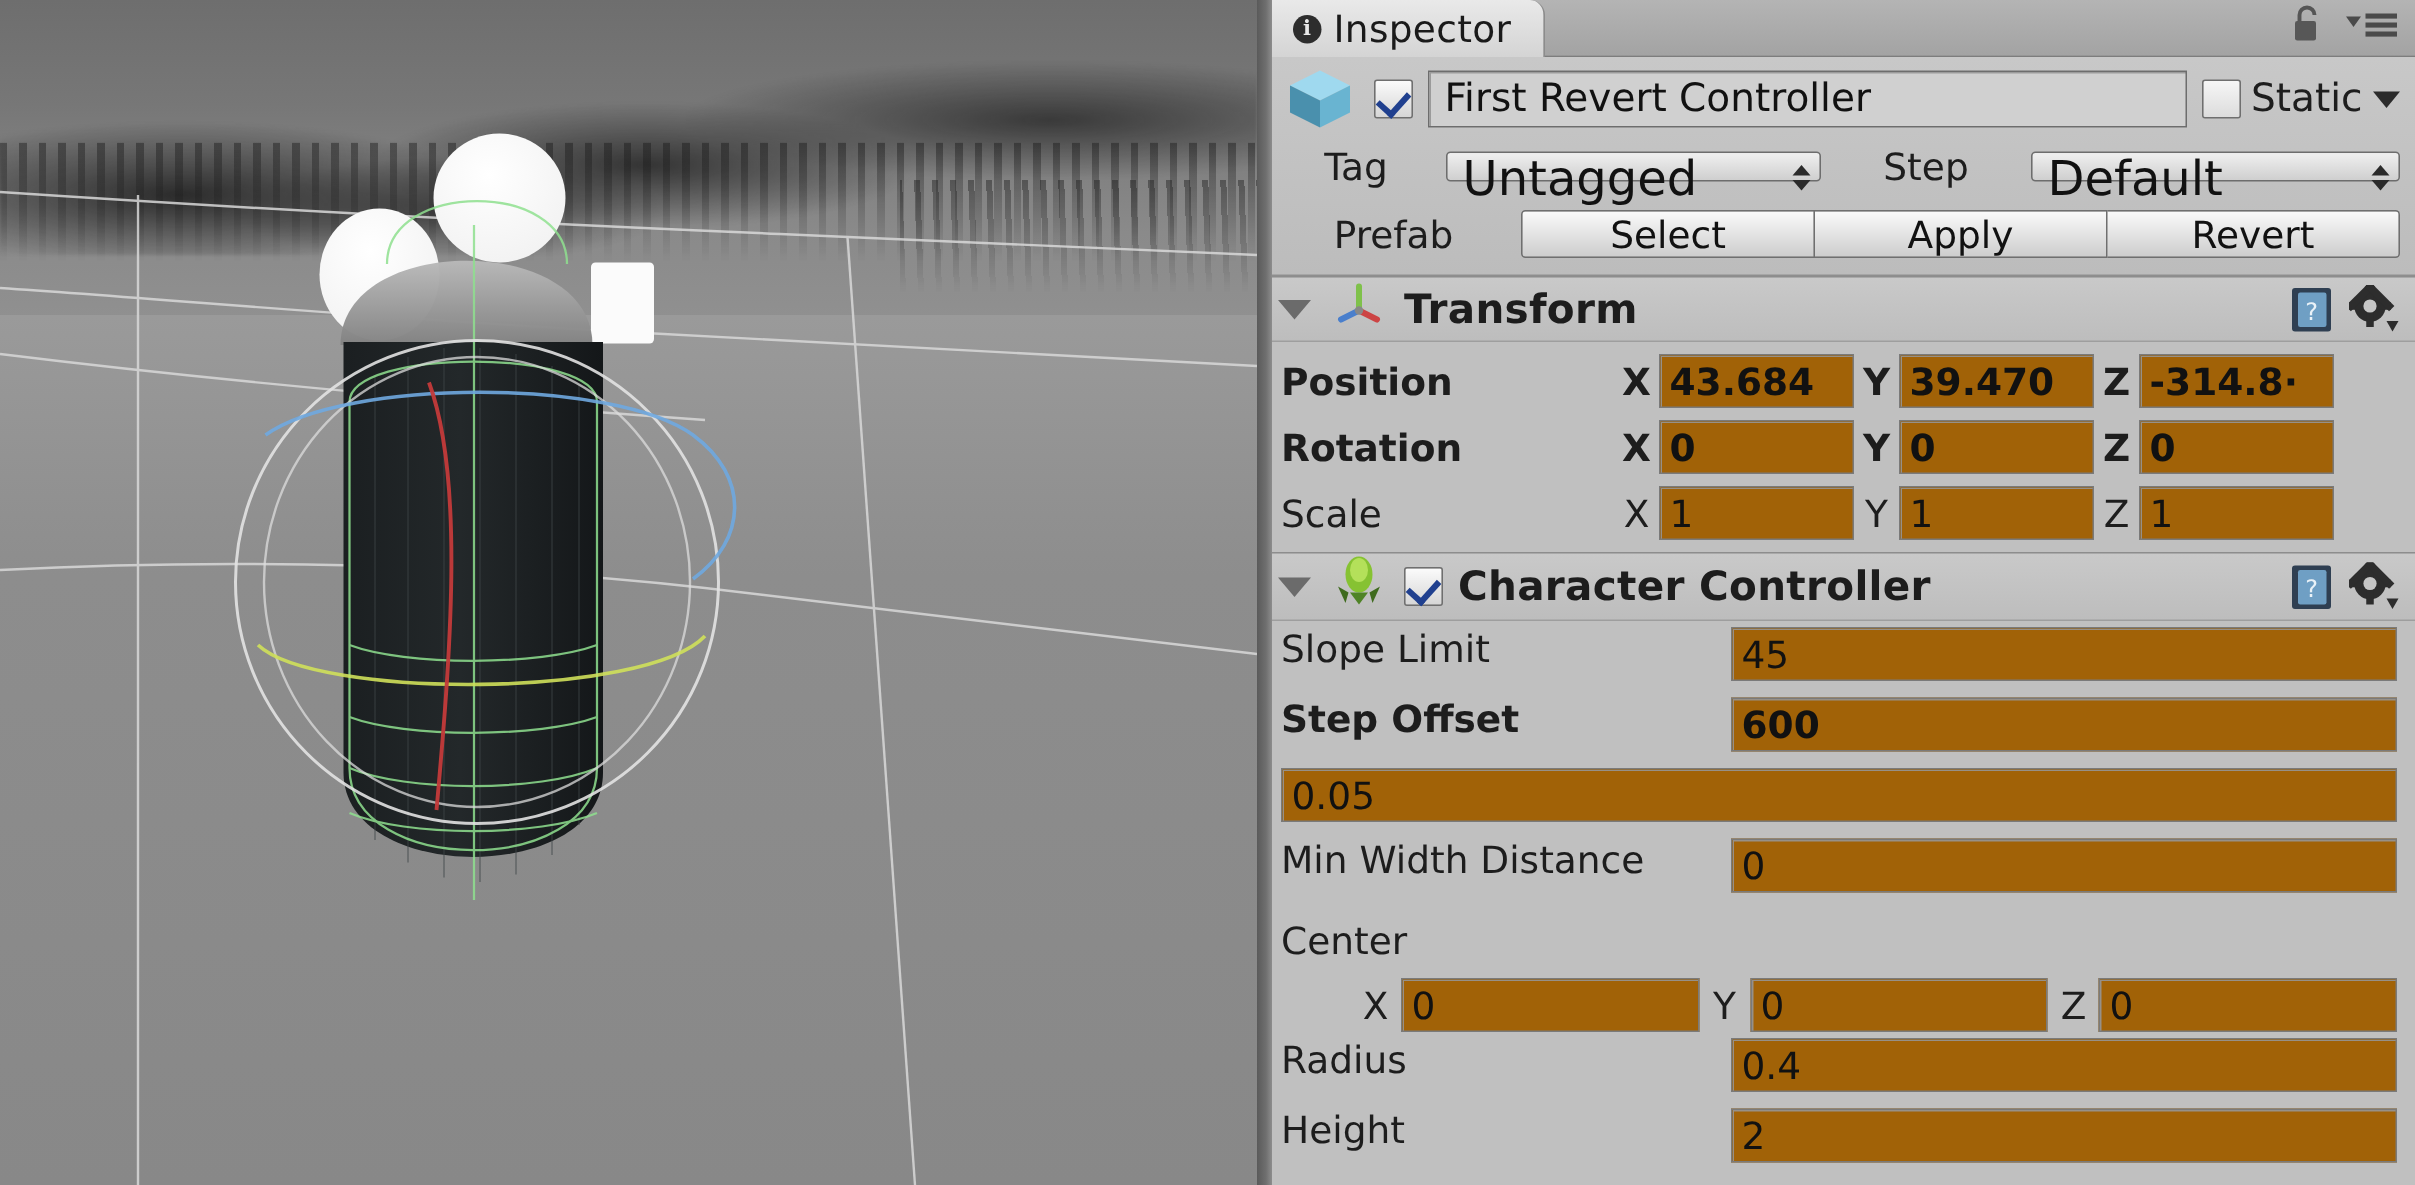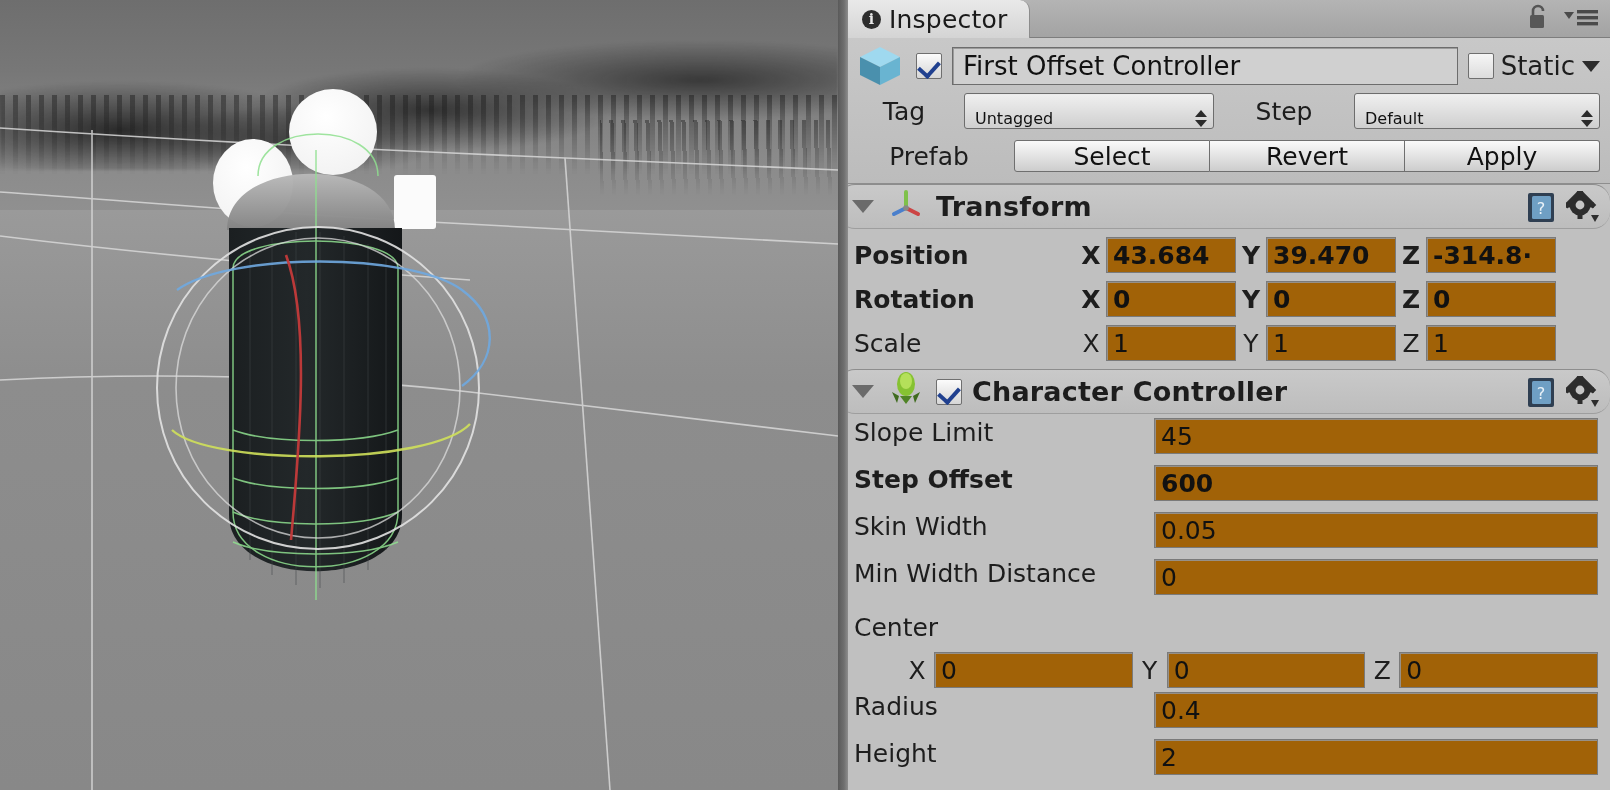--- a/index.html
+++ b/index.html
@@ -139,24 +139,24 @@
   }
   .static-label { font-size:26px; }
   .tri-down {
     width:0;height:0;border-left:9px solid transparent;border-right:9px solid transparent;
     border-top:11px solid #2b2b2b;
   }
 
   .hdr-row2 { display:flex; align-items:center; gap:10px; height:42px; margin-top:2px; }
   .lbl-right { font-size:25px; text-align:center; }
   .popup {
-    height:36px; background:linear-gradient(180deg,#f0f0f0,#cfcfcf);
+    height:20px; background:linear-gradient(180deg,#f0f0f0,#cfcfcf);
     border:1px solid #6d6d6d; border-radius:3px;
     display:flex; align-items:center; justify-content:space-between;
-    padding:15px 6px 0 10px; font-size:16px; color:#111;
+    padding:15px 6px 0 10px; font-size:32px; color:#111;
     box-shadow: 0 1px 0 #ececec inset;
   }
   .updown { display:flex; flex-direction:column; gap:3px; align-items:center; }
   .updown i { display:block; width:0;height:0;border-left:6px solid transparent;border-right:6px solid transparent;}
   .updown i.u { border-bottom:7px solid #2b2b2b; }
   .updown i.d { border-top:7px solid #2b2b2b; }
 
   .hdr-row3 { display:flex; align-items:center; gap:10px; height:42px; margin-top:3px;}
   .btn {
     height:32px; flex:1 1 0;
@@ -170,21 +170,20 @@
   .btngrp { flex:1 1 auto; display:flex; }
   .btngrp .btn + .btn { border-left:none; }
 
   
   .comp-hdr {
     display:flex; align-items:center; gap:10px;
     height:48px; padding:0 12px 0 14px;
     background:linear-gradient(180deg,#c9c9c9,#bdbdbd);
     border-top:1px solid #8d8d8d;
     border-bottom:1px solid #9e9e9e;
-    border-radius:17px;
   }
   .foldout {
     width:0;height:0;flex:0 0 18px;
     border-left:11px solid transparent;border-right:11px solid transparent;
     border-top:13px solid #6b6b6b; margin-right:2px;
   }
   .comp-title { font-size:27px; font-weight:bold; letter-spacing:.2px; }
   .comp-spacer { flex:1 1 auto; }
   .help-icon { width:30px;height:34px; }
   .gear-icon { width:32px;height:32px; }
@@ -327,21 +326,21 @@
 
       <div class="hdr-row">
         <span class="cube-icon">
           <svg width="52" height="46" viewBox="0 0 52 46">
             <path d="M26 4 L46 14 L26 24 L6 14 Z" fill="#9fd9ef"></path>
             <path d="M6 14 L26 24 L26 42 L6 32 Z" fill="#4a90ad"></path>
             <path d="M46 14 L26 24 L26 42 L46 32 Z" fill="#69b4d1"></path>
           </svg>
         </span>
         <span class="chk on"></span>
-        <span class="namefield" title="Name">First Offset Controller</span>
+        <span class="namefield" title="Name">First Revert Controller</span>
         <span class="static-wrap">
           <span class="static-box"></span>
           <span class="static-label">Static</span>
           <span class="tri-down"></span>
         </span>
       </div>
 
       <div class="hdr-row2">
         <span class="lbl-right" style="width:100px">Tag</span>
         <span class="popup" style="width:250px">
@@ -358,22 +357,22 @@
               <i class="u"></i>
               <i class="d"></i>
             </span>
         </span>
       </div>
 
       <div class="hdr-row3">
         <span class="lbl-right" style="width:150px">Prefab</span>
         <span class="btngrp">
           <span class="btn">Select</span>
+          <span class="btn">Apply</span>
           <span class="btn">Revert</span>
-          <span class="btn">Apply</span>
         </span>
       </div>
     </div>
 
     <div class="comp-hdr">
       <span class="foldout"></span>
       <span>
         <svg width="40" height="36" viewBox="0 0 40 36">
           <path d="M20 22 L20 6" stroke="#7fc14a" stroke-width="4" stroke-linecap="round"></path>
           <path d="M20 22 L32 28" stroke="#cc4444" stroke-width="4" stroke-linecap="round"></path>
@@ -486,21 +485,20 @@
         <span class="prop-lbl">Slope Limit</span>
         <span class="field prop-field">45</span>
       </div>
 
       <div class="prop-row">
         <span class="prop-lbl b">Step Offset</span>
         <span class="field prop-field b">600</span>
       </div>
 
       <div class="prop-row">
-        <span class="prop-lbl">Skin Width</span>
         <span class="field prop-field">0.05</span>
       </div>
 
       <div class="prop-row">
         <span class="prop-lbl">Min Width Distance</span>
         <span class="field prop-field">0</span>
       </div>
 
       <div class="center-lbl">Center</div>
       <div class="center-vec">

